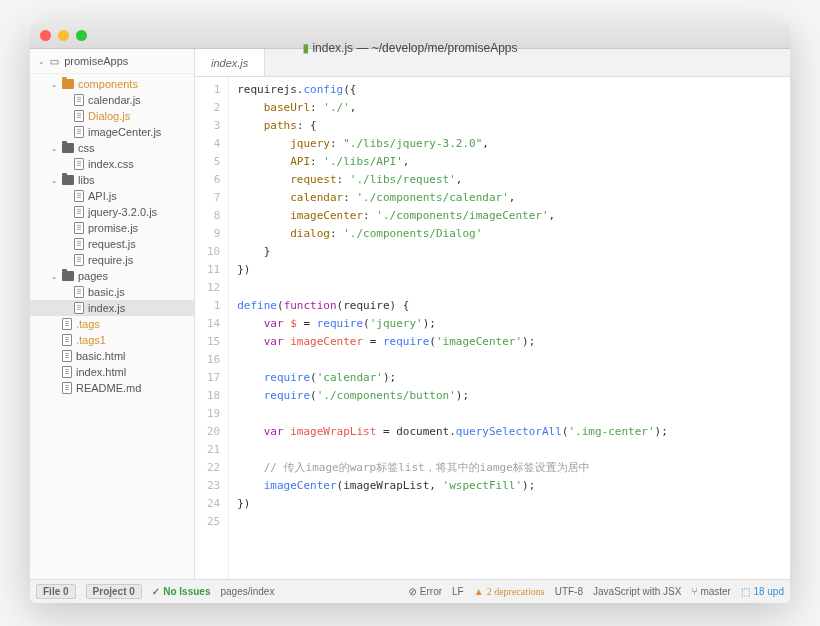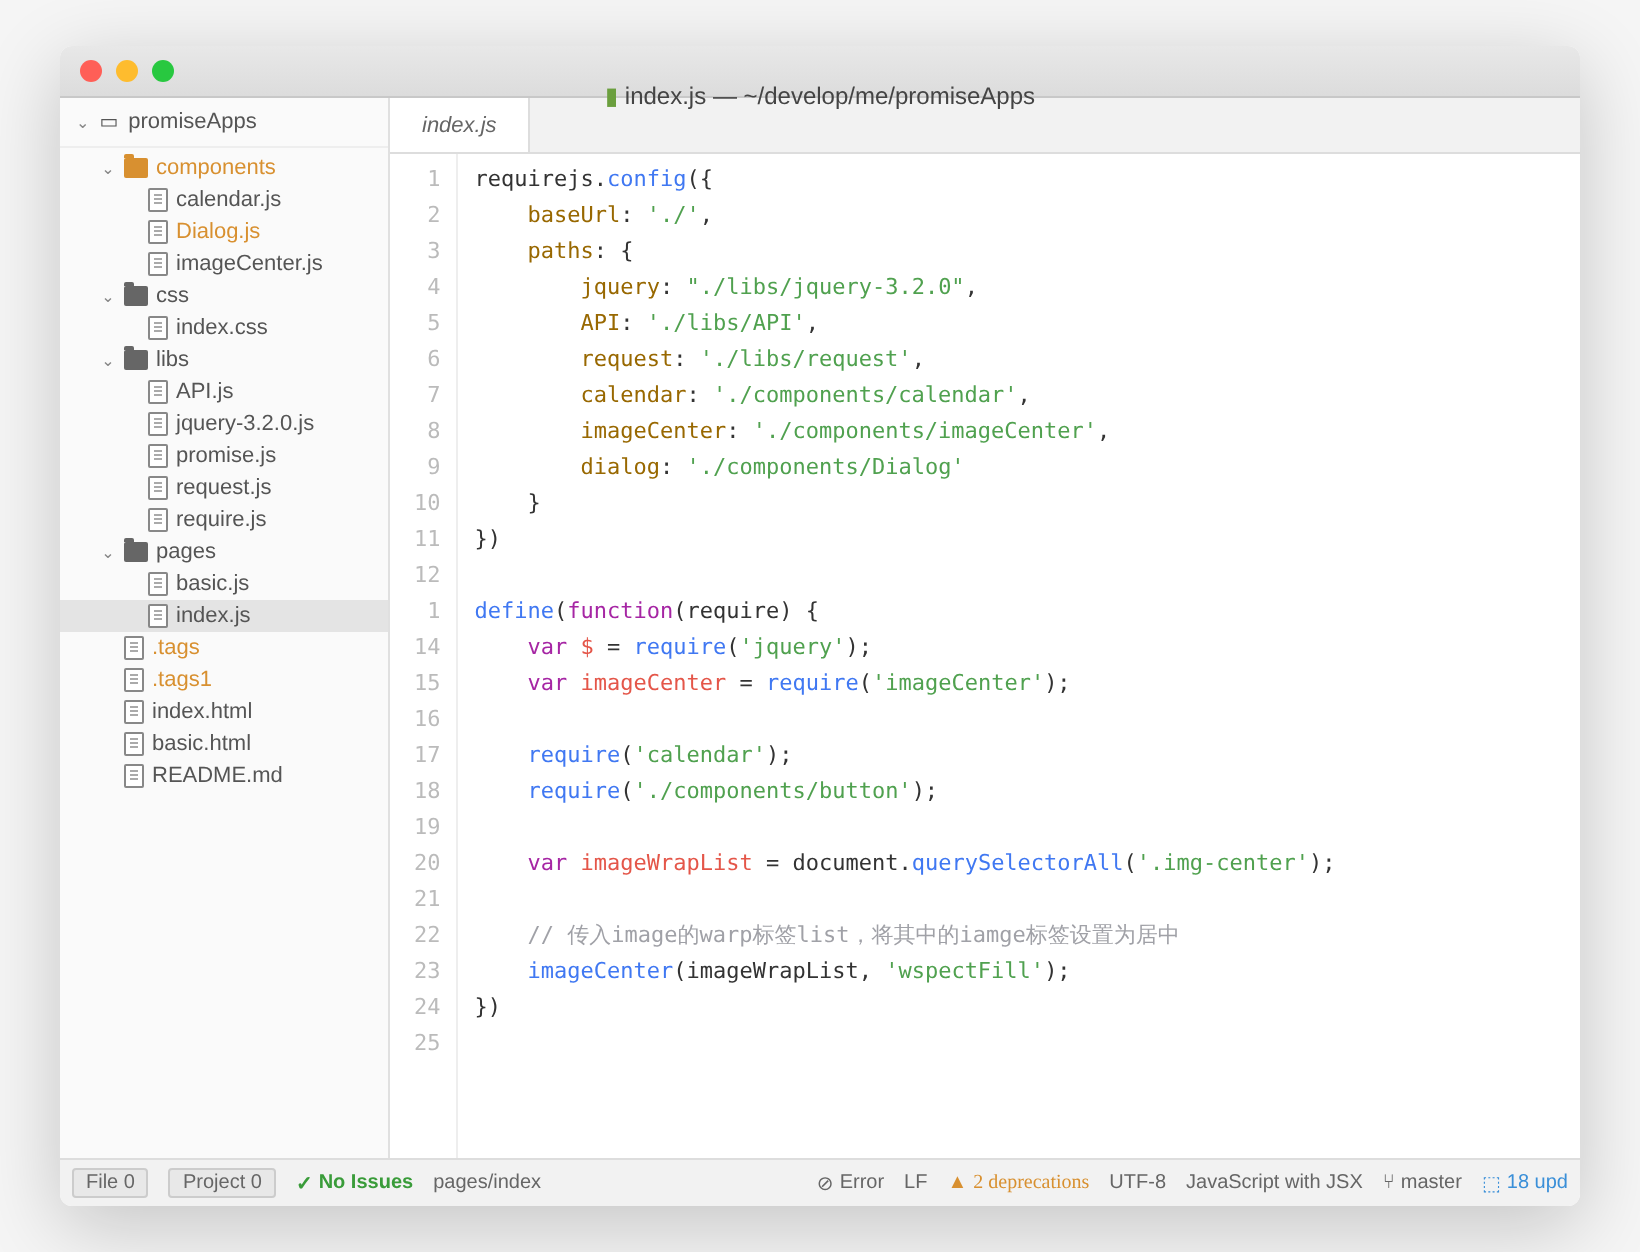--- a/index.html
+++ b/index.html
@@ -31,21 +31,21 @@
 .tabs { height: 28px; background: #f2f2f2; border-bottom: 1px solid #ddd; display: flex; }
 .tab { padding: 0 16px; display: flex; align-items: center; font-size: 11px; font-style: italic; color: #666; background: #fff; border-right: 1px solid #ddd; }
 .code { flex: 1; display: flex; font-family: Menlo, Consolas, monospace; font-size: 11px; line-height: 18px; overflow: auto; }
 .gutter { background: #fff; color: #bbb; text-align: right; padding: 4px 8px 4px 12px; user-select: none; border-right: 1px solid #eee; }
 .gutter div { height: 18px; }
 .codetext { padding: 4px 8px; white-space: pre; color: #333; }
 .codetext div { height: 18px; }
 .t-key { color: #a626a4; } .t-fn { color: #4078f2; } .t-str { color: #50a14f; } .t-prop { color: #986801; text-align: right; } .t-comm { color: #a0a1a7; } .t-ident { color: #333; } .t-var { color: #e45649; }
 .statusbar { height: 24px; background: #f2f2f2; border-top: 1px solid #ddd; display: flex; align-items: center; font-size: 10px; color: #666; padding: 0 6px; gap: 10px; }
 .statusbar .seg { display: flex; align-items: center; gap: 3px; }
-.statusbar .btn { background: #e8e8e8; border: 1px solid #ccc; padding: 1px 6px; border-radius: 2px; }
+.statusbar .btn { background: #e8e8e8; border: 1px solid #ccc; padding: 1px 6px; border-radius: 2px; font-weight: bold; }
 .green-txt { color: #3a9c3a; font-weight: bold; } .orange-txt { color: #d89030; font-family: Liberation Serif, serif; } .blue-txt { color: #3a8fd8; }
 .check { color: #3a9c3a; font-weight: bold; }
 .warn { color: #d89030; }
 </style>
 </head>
 <body>
 
 <div class="window">
   <div class="titlebar">
     <div class="traffic">
@@ -167,27 +167,27 @@
           <div class="tree-item orange-text">
             <span class="spacer" style="width: 12px;"></span>
             <span class="chev"></span>
             <span class="file-icon"></span>
             <span>.tags1</span>
           </div>
           <div class="tree-item">
             <span class="spacer" style="width: 12px;"></span>
             <span class="chev"></span>
             <span class="file-icon"></span>
+            <span>basic.html</span>
+          </div>
+          <div class="tree-item">
+            <span class="spacer" style="width: 12px;"></span>
+            <span class="chev"></span>
+            <span class="file-icon"></span>
             <span>index.html</span>
-          </div>
-          <div class="tree-item">
-            <span class="spacer" style="width: 12px;"></span>
-            <span class="chev"></span>
-            <span class="file-icon"></span>
-            <span>basic.html</span>
           </div>
           <div class="tree-item">
             <span class="spacer" style="width: 12px;"></span>
             <span class="chev"></span>
             <span class="file-icon"></span>
             <span>README.md</span>
           </div>
         </div>
     </div>
 

